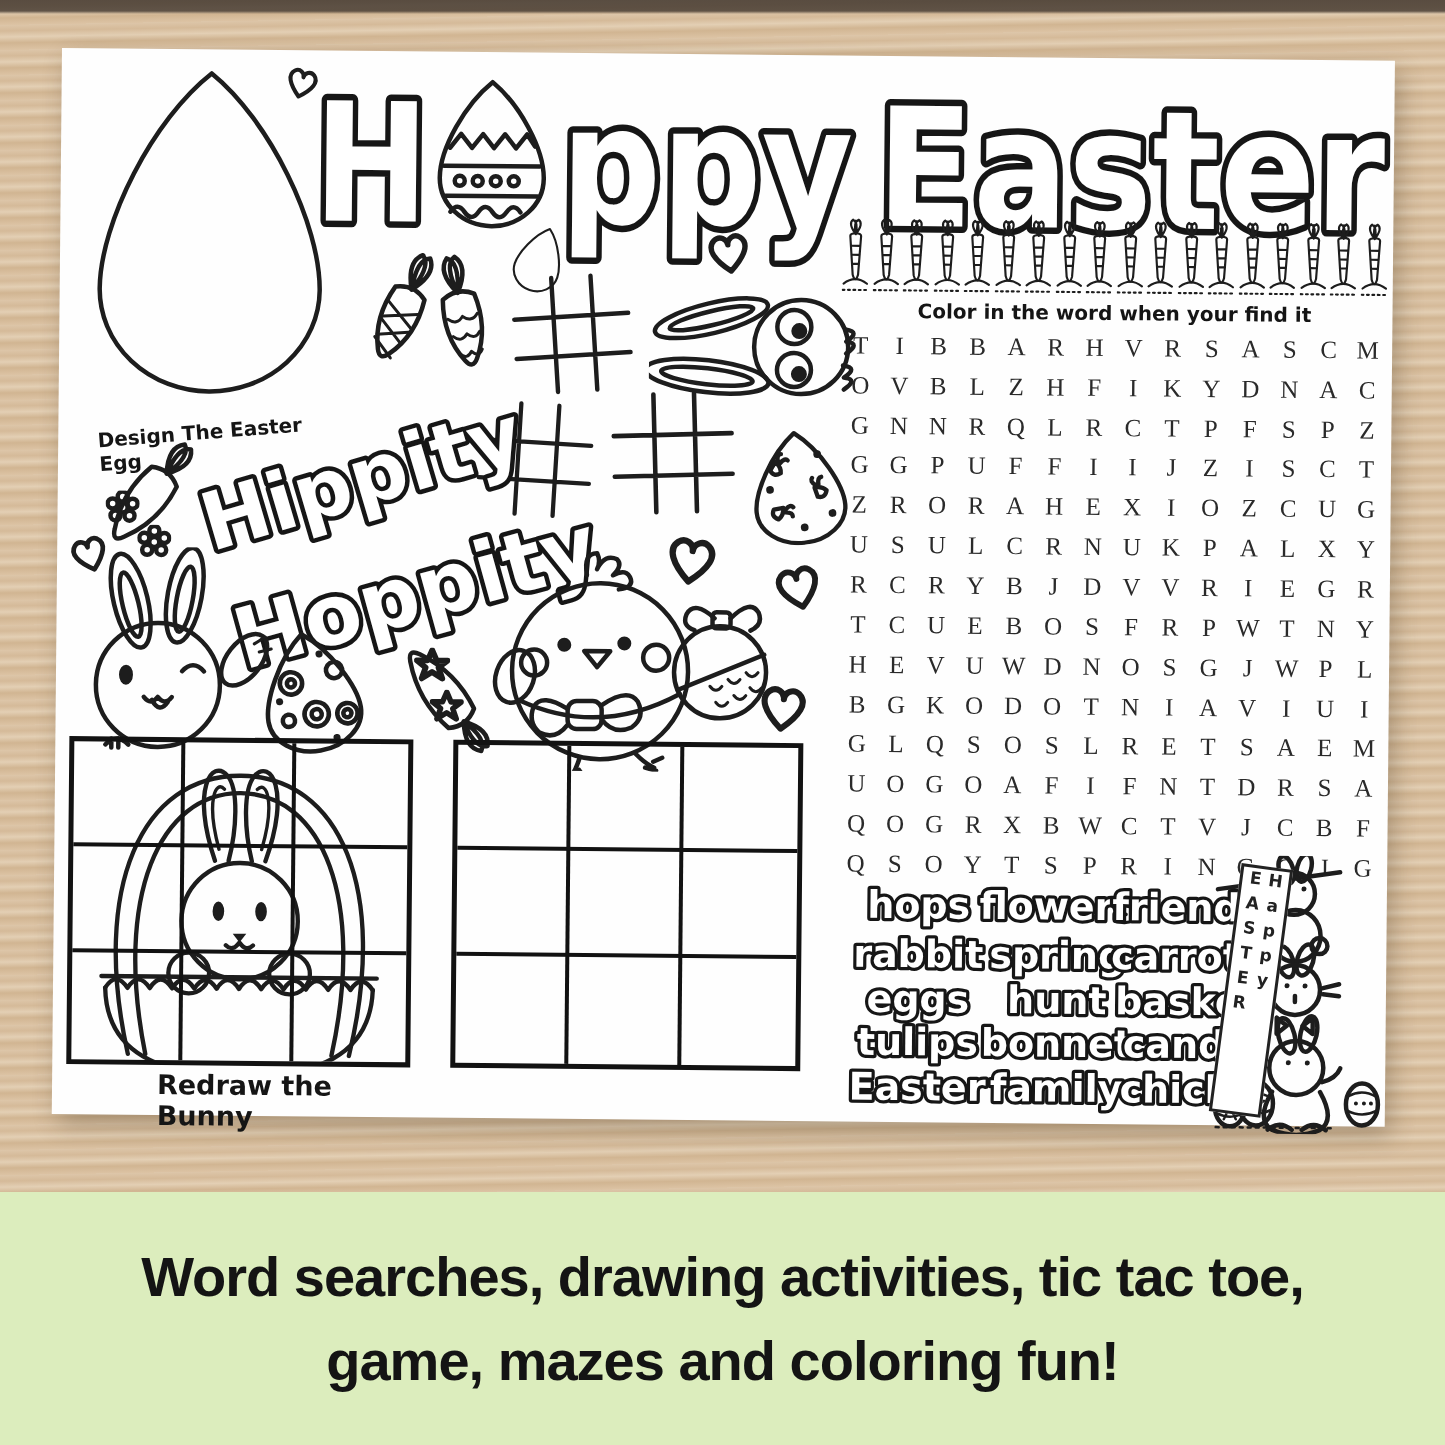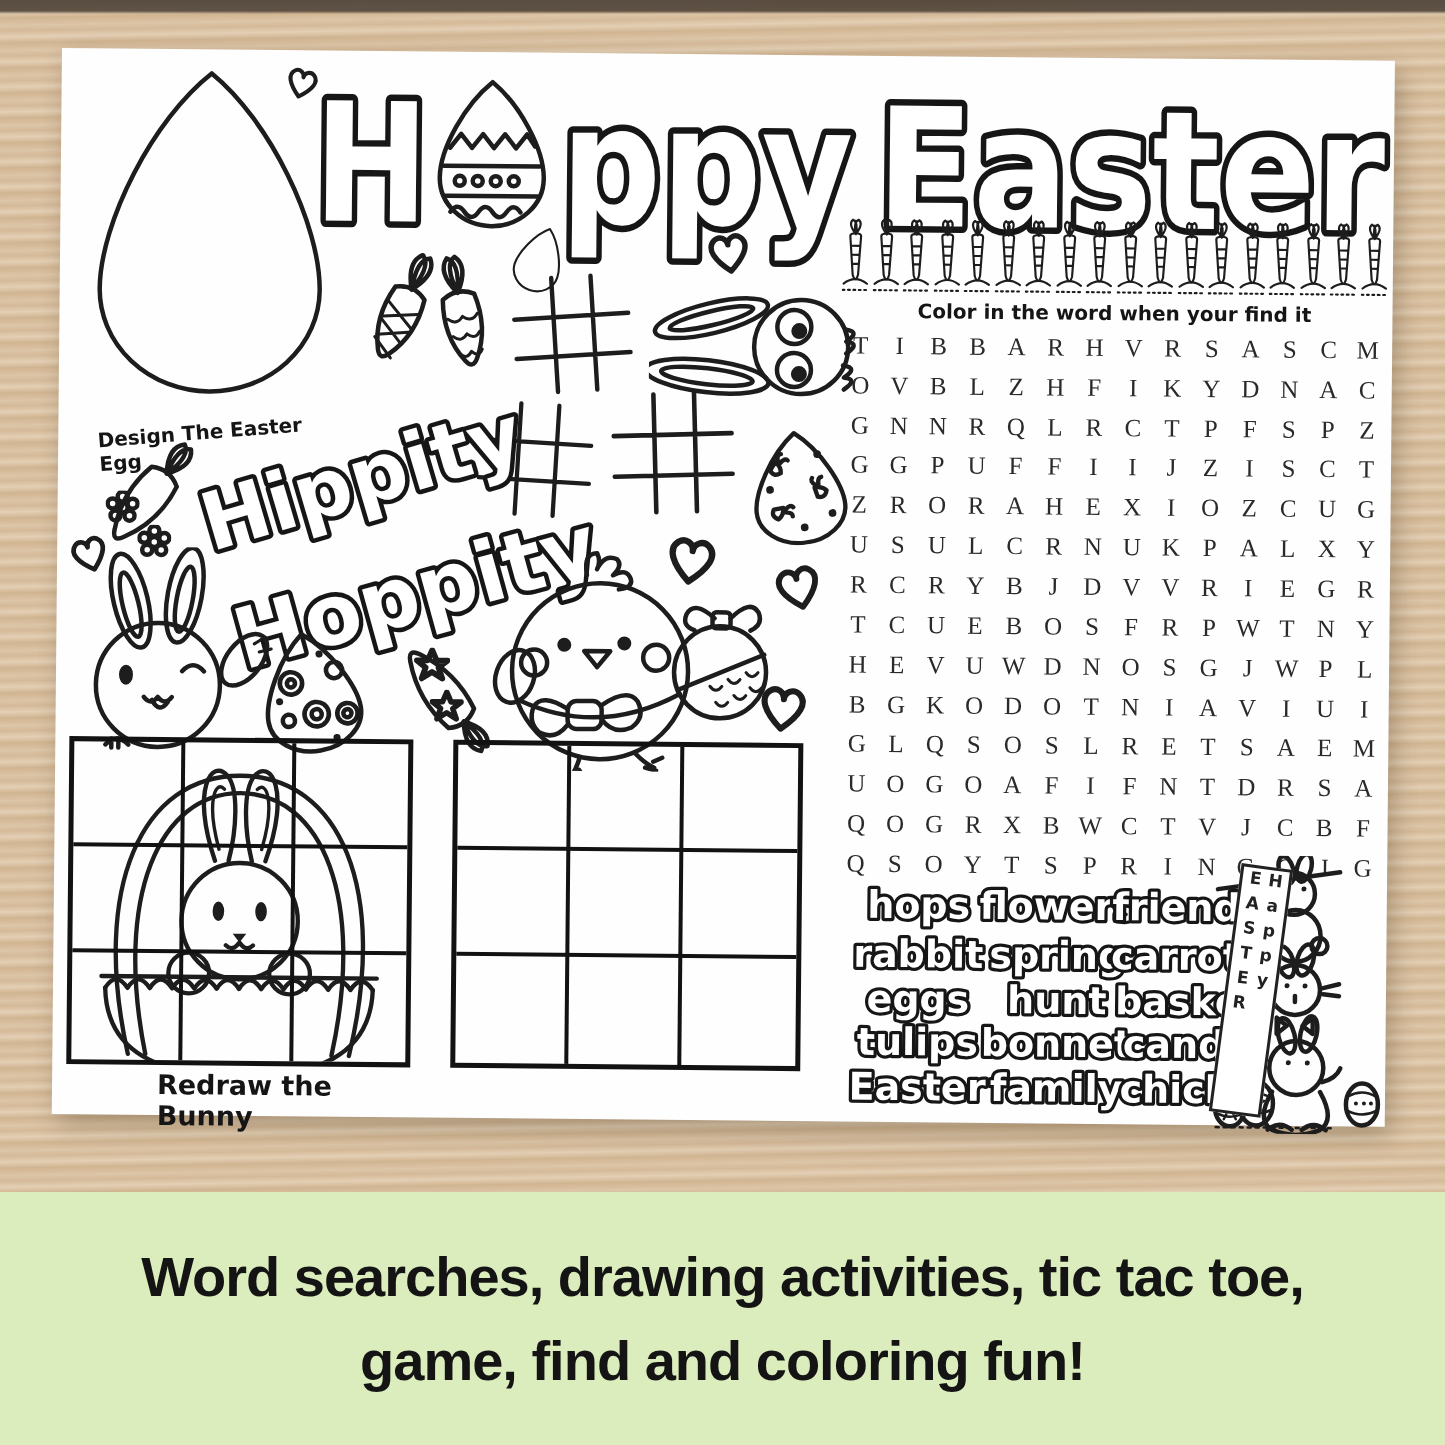--- a/index.html
+++ b/index.html
@@ -720,15 +720,15 @@
           <circle class="lnf" cx="161" cy="247" r="2"></circle>
         <path stroke-width="2.5" d="M6 272 h120" stroke-dasharray="3 5"></path>
       </g>
     </svg>
     <div class="abs banner" style="left:1172px;top:806px;width:46px;height:244px;transform:rotate(7deg)">Happy EASTER</div>
 
   </div>
 
   <div class="band">
     <div>Word searches, drawing activities, tic tac toe,</div>
-    <div>game, find and coloring fun!</div>
+    <div>game, mazes and coloring fun!</div>
   </div>
 </div>
 
 </body></html>

